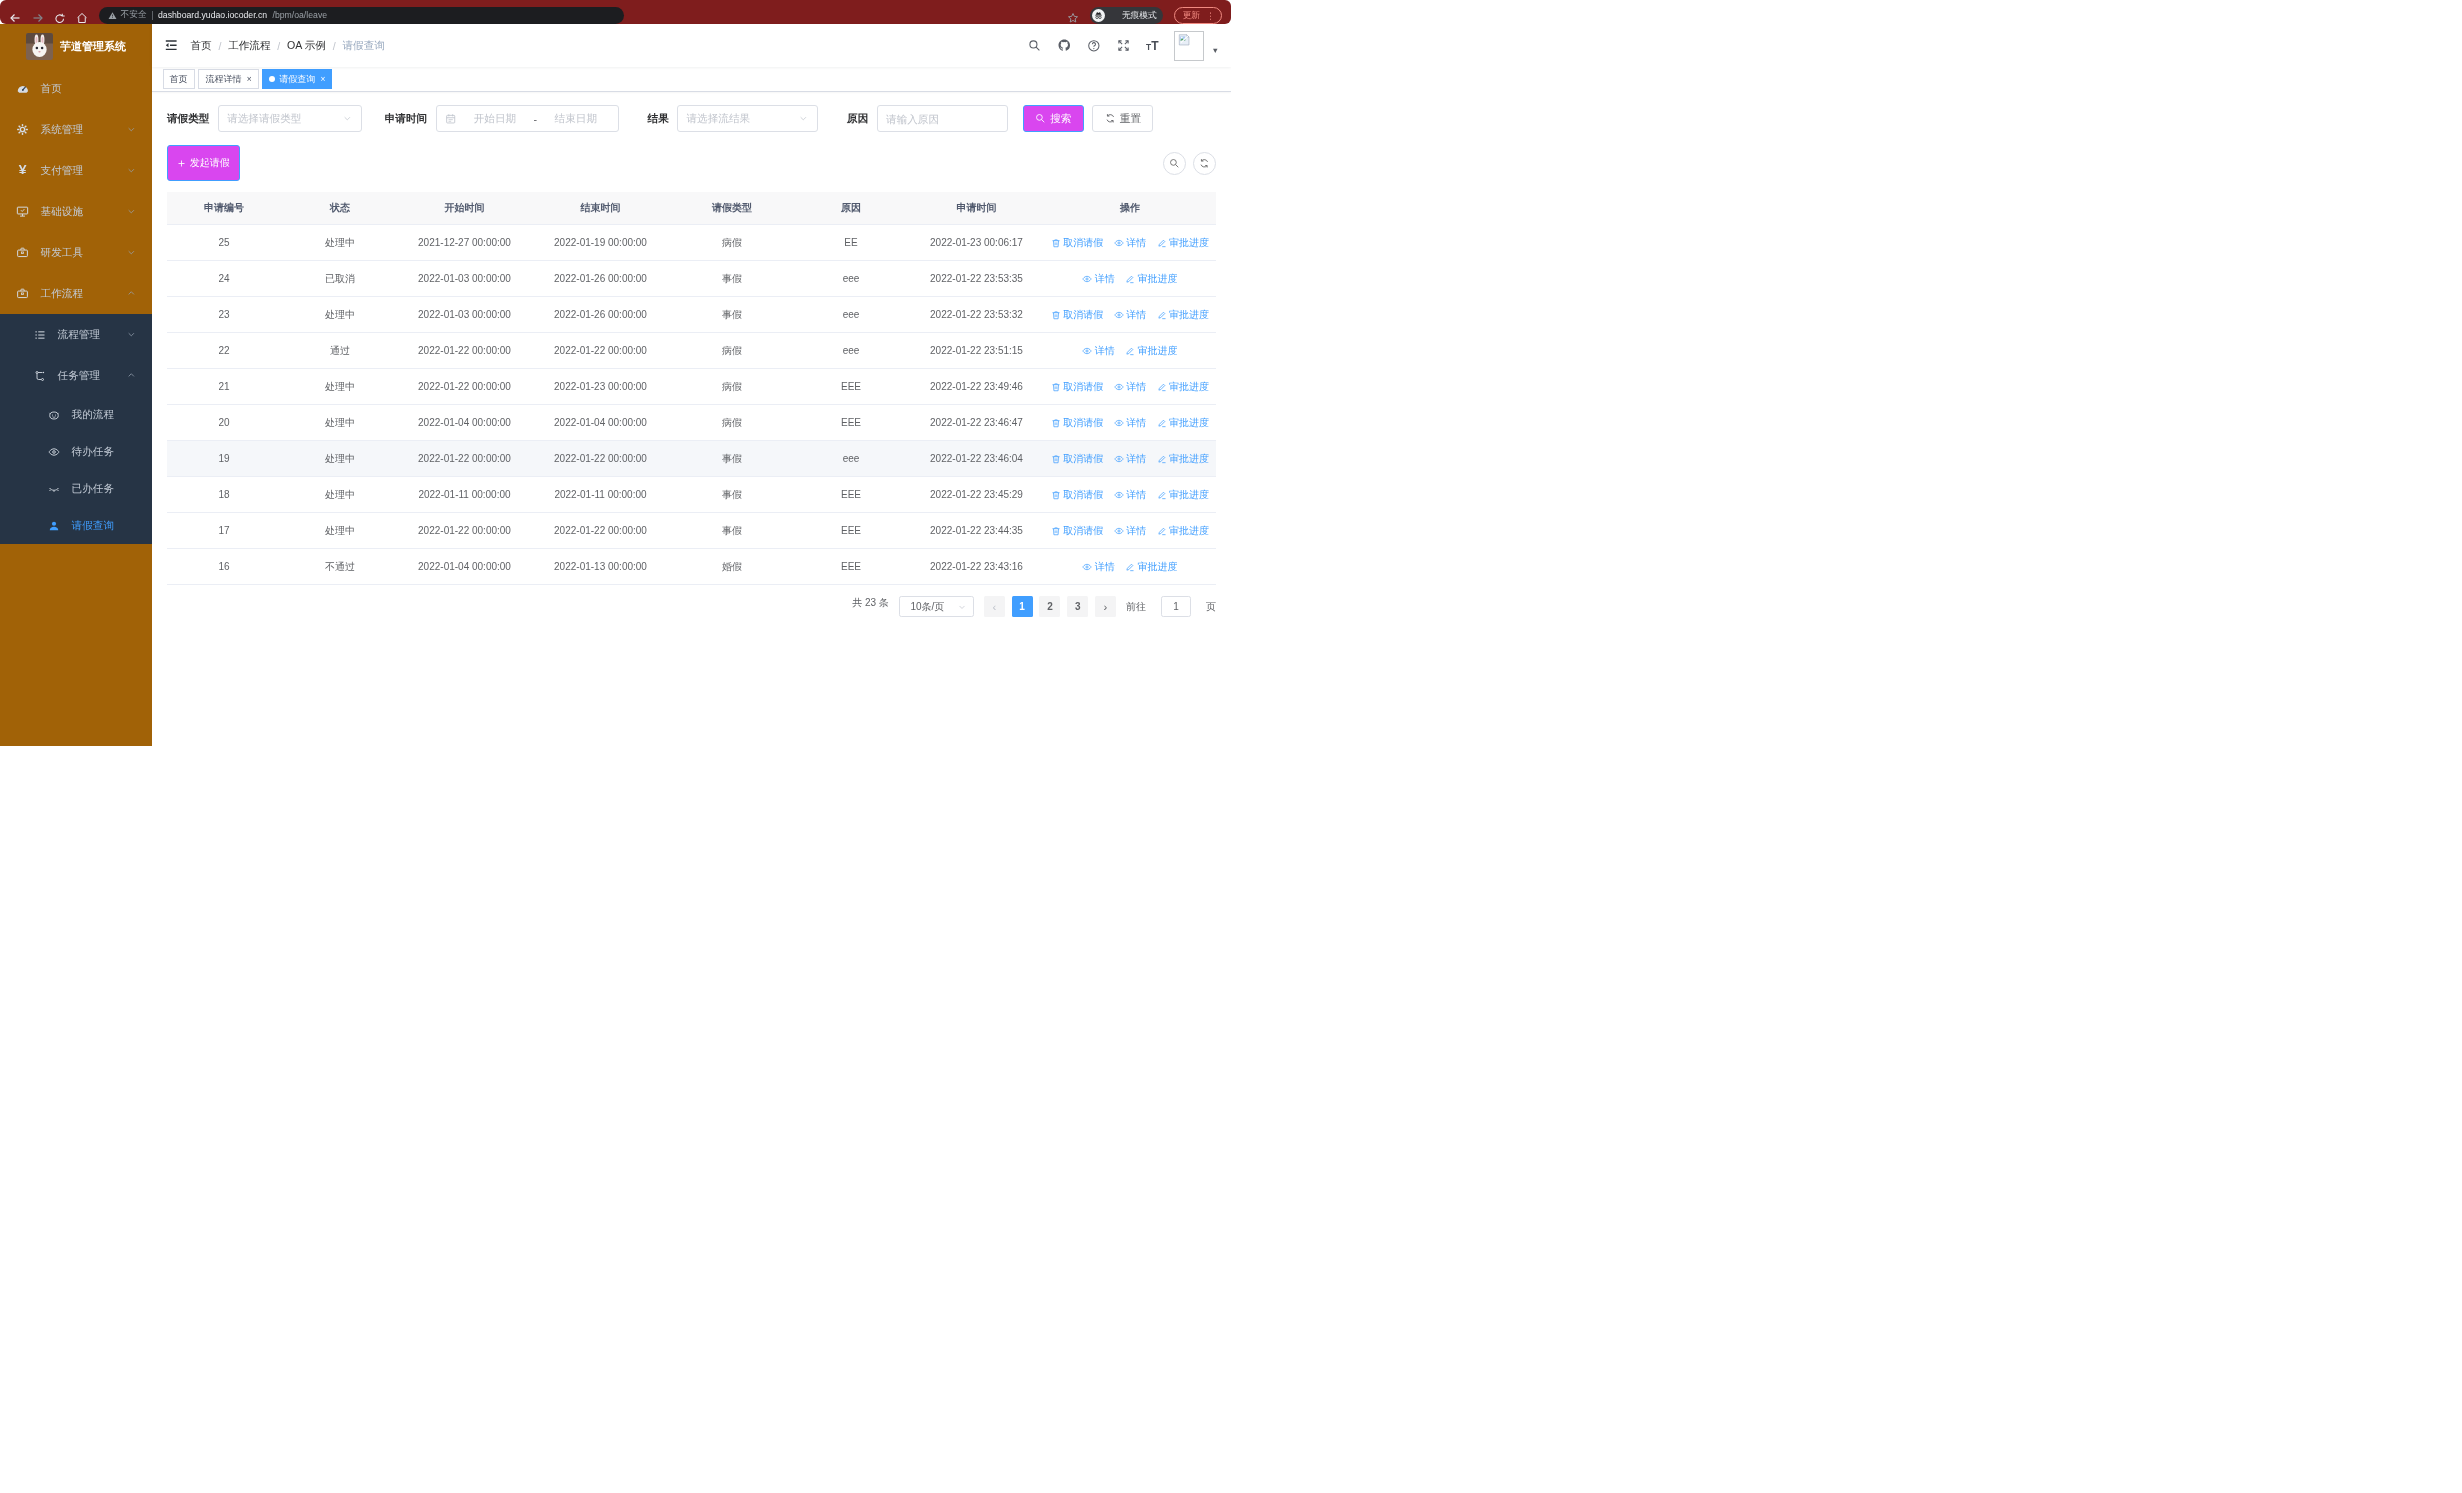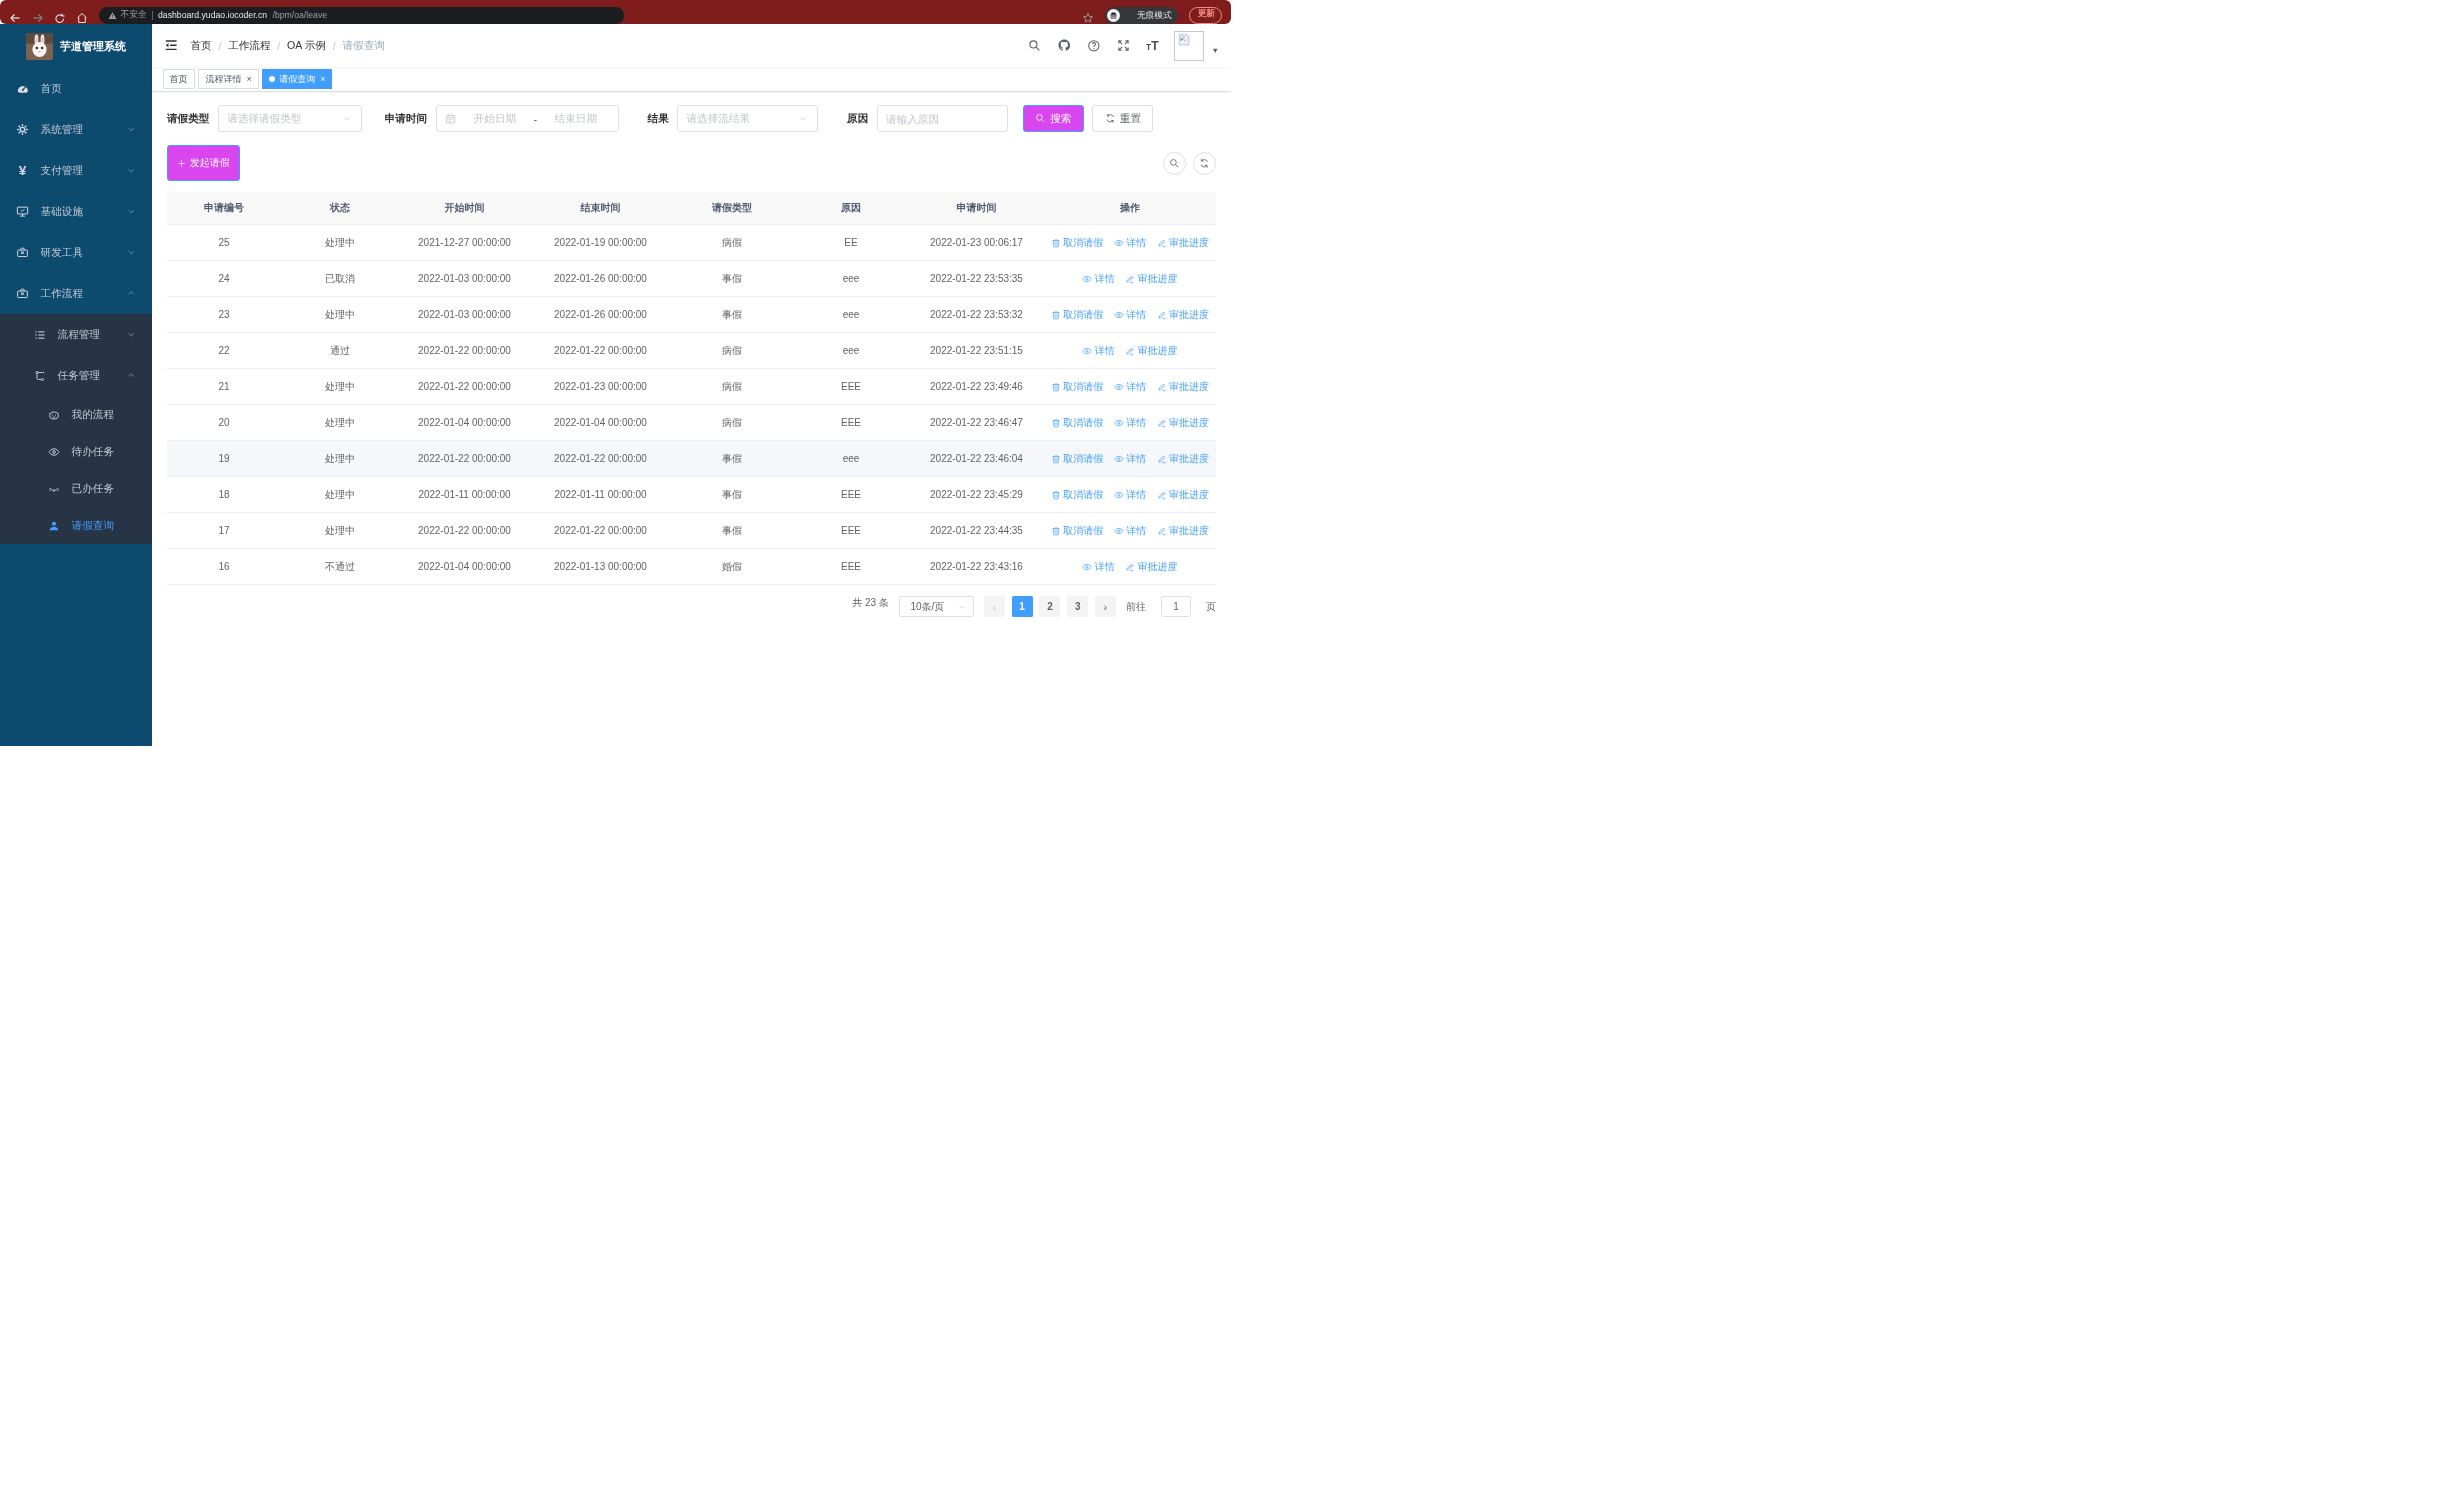--- a/index.html
+++ b/index.html
@@ -18,26 +18,26 @@
   .url-div { width:0.8px; height:9px; background:#5f6368; }
   .url-host { color:#e8eaed; }
   .url-path { color:#9aa0a6; }
   .bspacer { flex:1; }
   .star { color:#9aa0a6; }
   .incog-chip { height:16.7px; background:#35363a; border-radius:8.4px; display:flex;
     align-items:center; gap:17px; padding:0 6.8px 0 2.3px; color:#e8eaed; font-size:8.7px; }
   .incog-circ { width:13px; height:13px; border-radius:50%; background:#f1f3f4;
     display:flex; align-items:center; justify-content:center; }
   .update-chip { height:16.7px; border:1.1px solid #f28b82; border-radius:9px; color:#f28b82;
-    display:flex; align-items:center; gap:6px; padding:0 6px 0 7.6px; font-size:8.7px; font-weight:bold;flex-direction:column; }
+    display:flex; align-items:center; gap:6px; padding:0 6px 0 7.6px; font-size:8.7px; font-weight:normal; }
   .kebab { font-size:9px; letter-spacing:0; }
 
   
   .app { display:flex; height:722px; }
-  .sidebar { width:152px; flex:none; background:#0c4a6e; color:#c3cbd6; overflow:hidden; }
+  .sidebar { width:152px; flex:none; background:#a16207; color:#c3cbd6; overflow:hidden;font-family:Liberation Mono, monospace; }
   .logo-row { height:44px; display:flex; align-items:center; justify-content:center; gap:6.8px; }
   .logo-img { width:27px; height:27px; border-radius:2.3px; overflow:hidden; flex:none; }
   .logo-title { color:#fff; font-weight:bold; font-size:11px; }
   .mi { height:41px; display:flex; align-items:center; padding:0 15px; font-size:10.6px;
     cursor:pointer; color:#c3cbd6; }
   .mi .mic { width:15px; margin-right:10.6px; display:flex; justify-content:center; color:#d5dbe3; }
   .mi .chev { margin-left:auto; color:#97a3b2; }
   .submenu { background:#263445; }
   .mi.l2 { padding-left:32px; }
   .mi.l3 { padding-left:46px; height:37px; }

